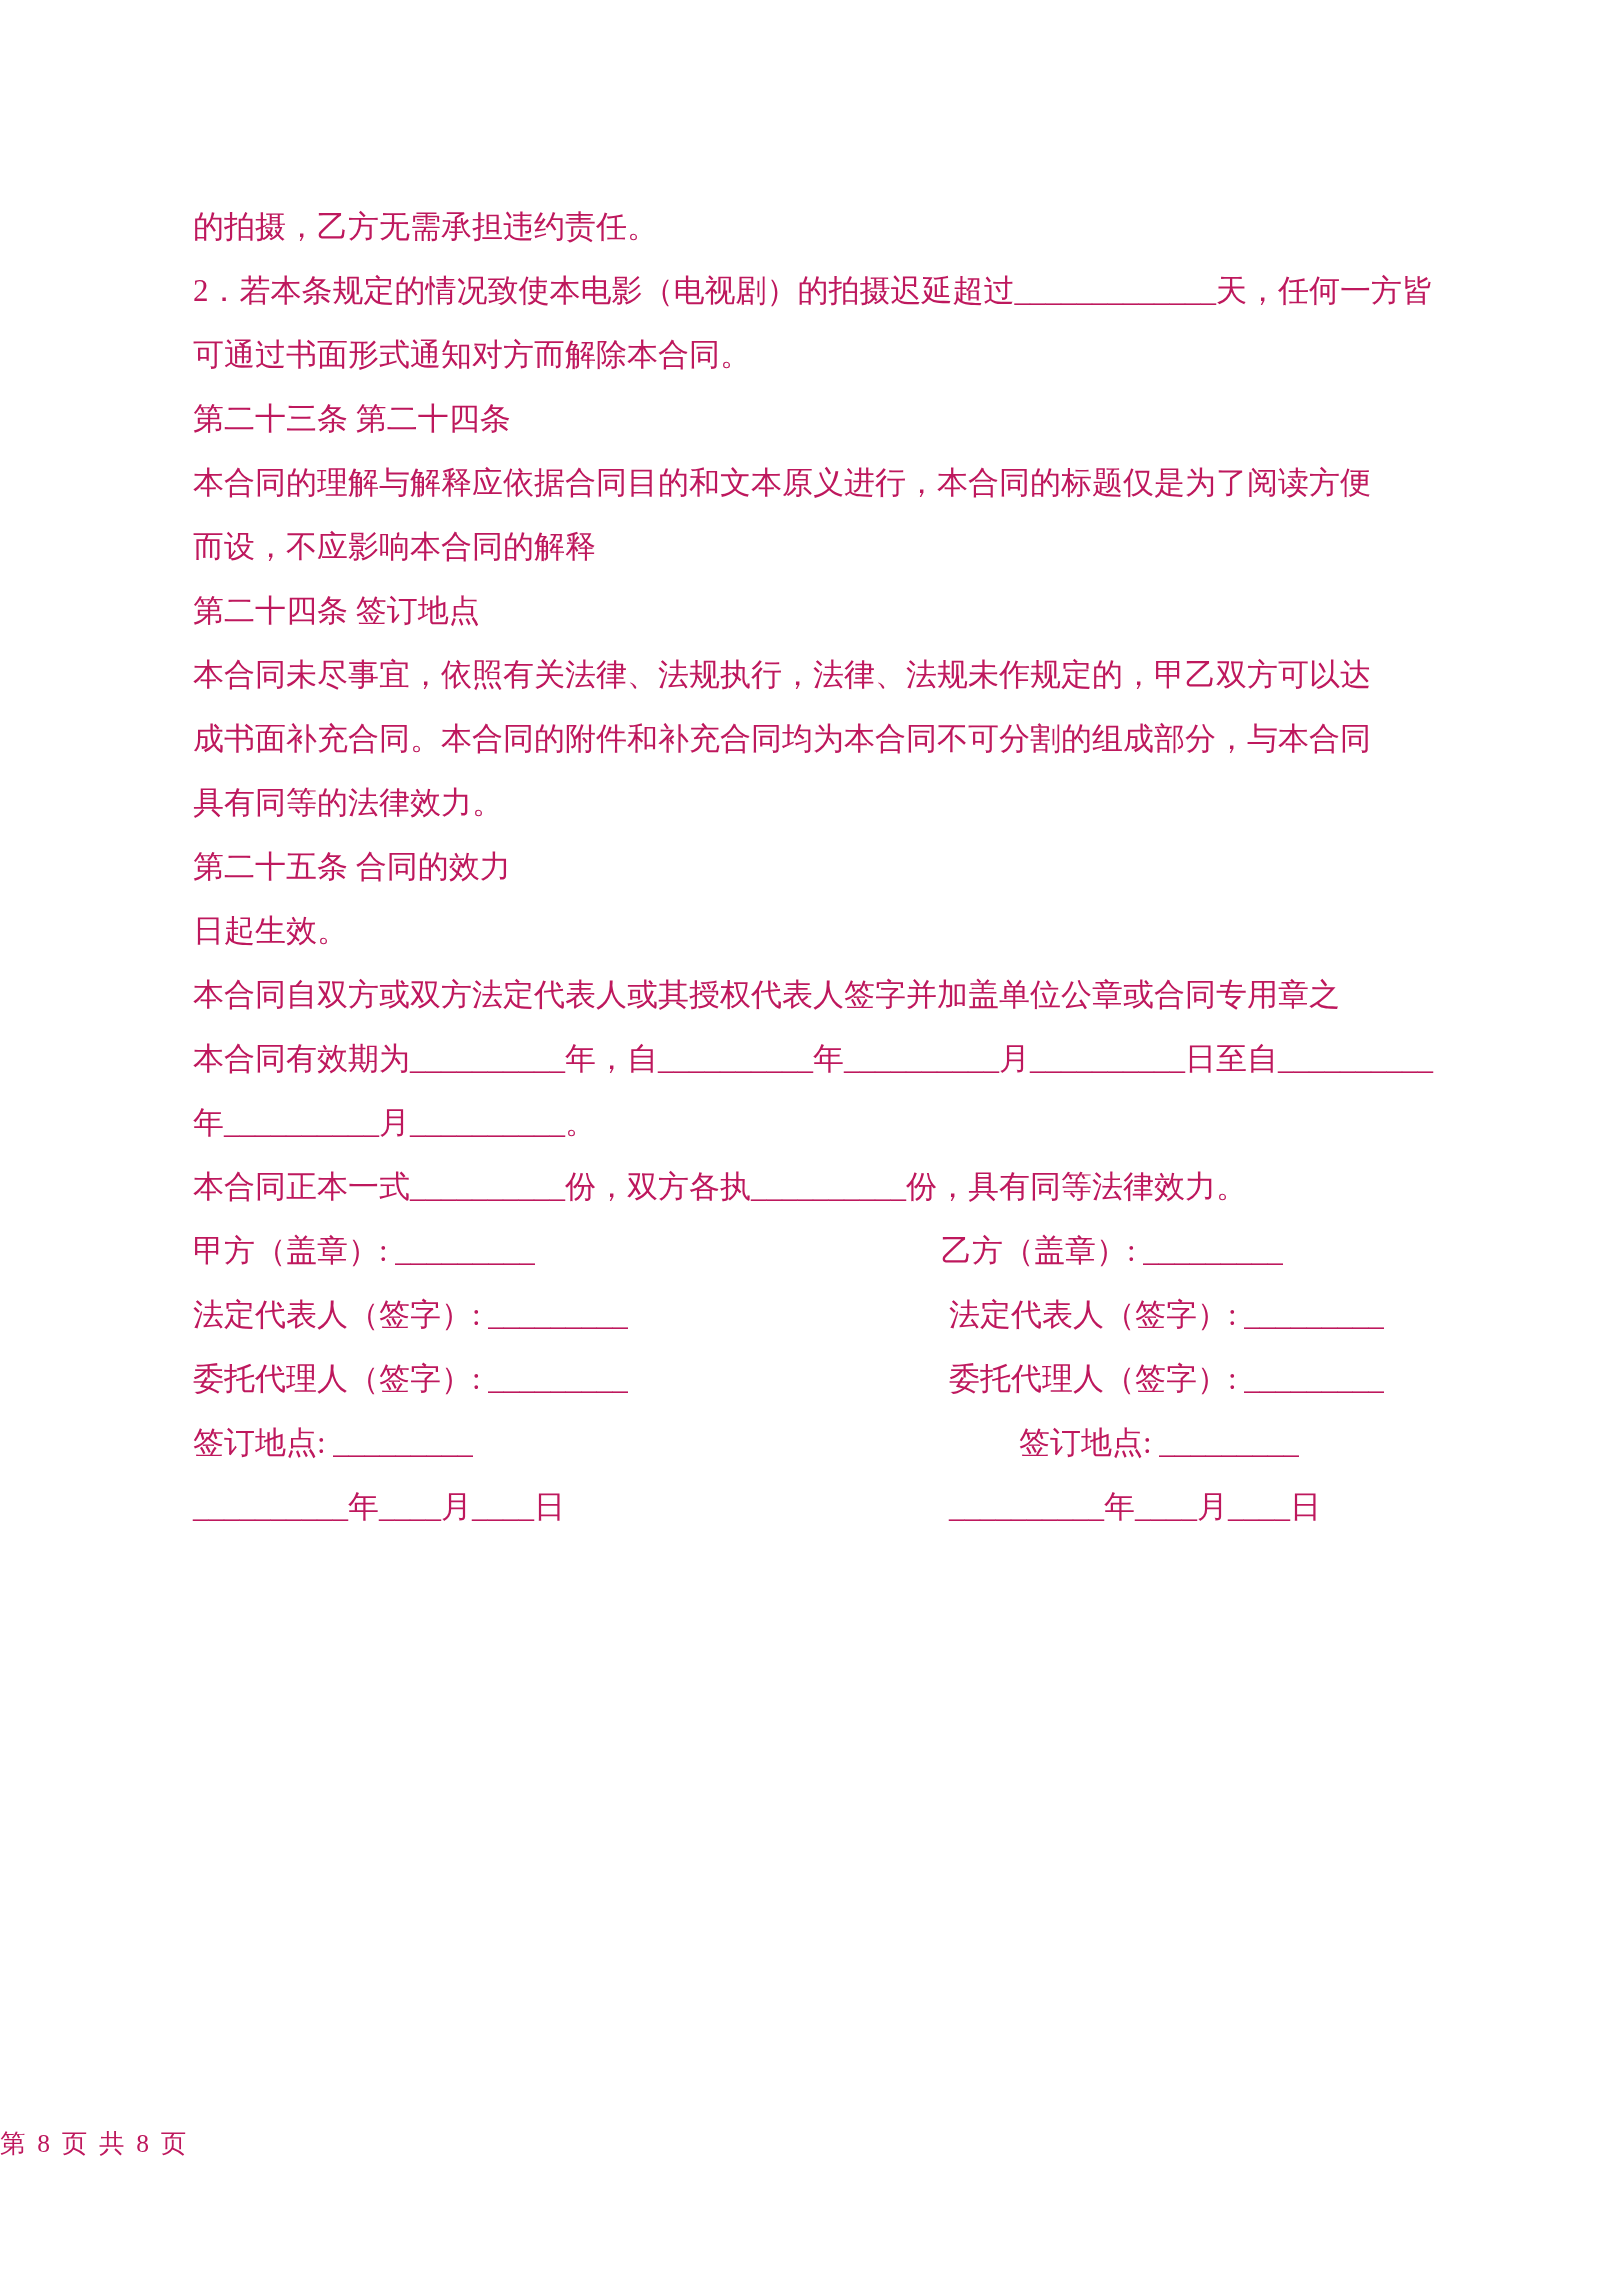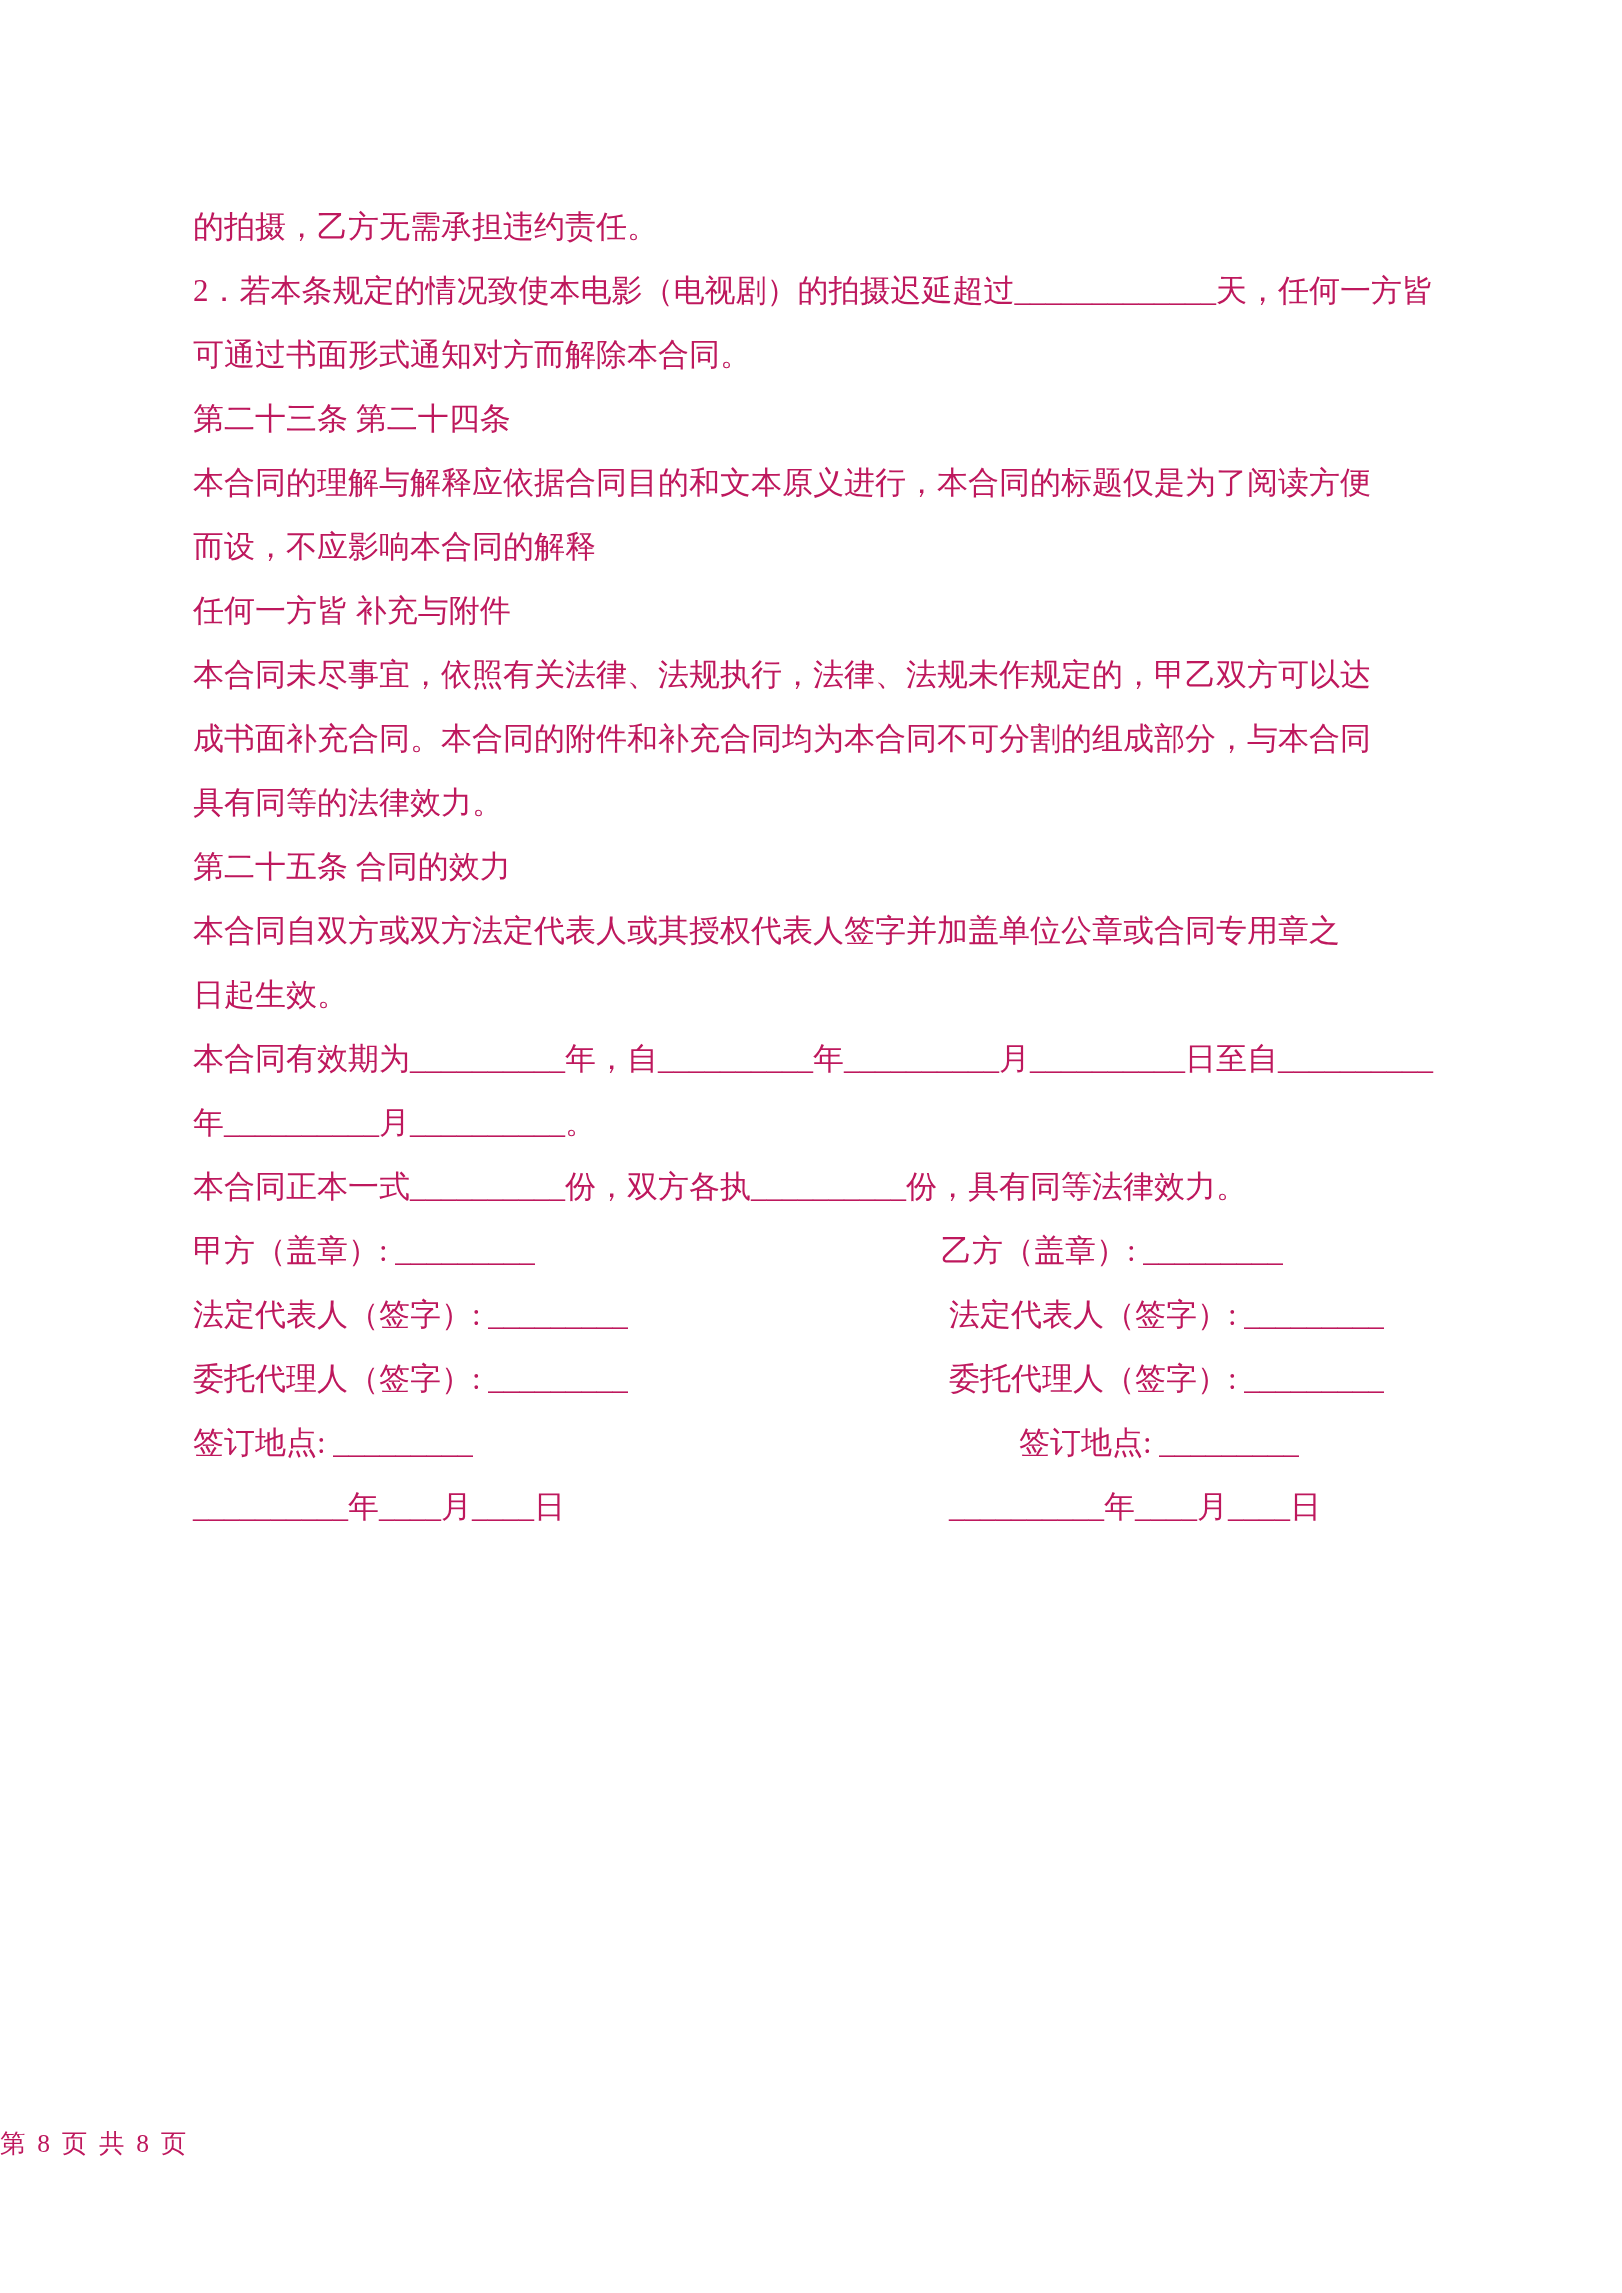--- a/index.html
+++ b/index.html
@@ -55,27 +55,27 @@
 
 <div class="page">
   <div class="doc">
 
     <div class="line">的拍摄，乙方无需承担违约责任。</div>
     <div class="line">2．若本条规定的情况致使本电影（电视剧）的拍摄迟延超过_____________天，任何一方皆</div>
     <div class="line">可通过书面形式通知对方而解除本合同。</div>
     <div class="line">第二十三条 第二十四条</div>
     <div class="line">本合同的理解与解释应依据合同目的和文本原义进行，本合同的标题仅是为了阅读方便</div>
     <div class="line">而设，不应影响本合同的解释</div>
-    <div class="line">任何一方皆 补充与附件</div>
+    <div class="line">第二十四条 签订地点</div>
     <div class="line">本合同未尽事宜，依照有关法律、法规执行，法律、法规未作规定的，甲乙双方可以达</div>
     <div class="line">成书面补充合同。本合同的附件和补充合同均为本合同不可分割的组成部分，与本合同</div>
     <div class="line">具有同等的法律效力。</div>
     <div class="line">第二十五条 合同的效力</div>
+    <div class="line">日起生效。</div>
     <div class="line">本合同自双方或双方法定代表人或其授权代表人签字并加盖单位公章或合同专用章之</div>
-    <div class="line">日起生效。</div>
     <div class="line">本合同有效期为__________年，自__________年__________月__________日至自__________</div>
     <div class="line">年__________月__________。</div>
     <div class="line">本合同正本一式__________份，双方各执__________份，具有同等法律效力。</div>
 
     <div class="sig-row">
       <div class="sig-cell sig-left">甲方（盖章）: _________</div>
       <div class="sig-cell sig-right offset-seal">乙方（盖章）: _________</div>
     </div>
     <div class="sig-row">
       <div class="sig-cell sig-left">法定代表人（签字）: _________</div>

